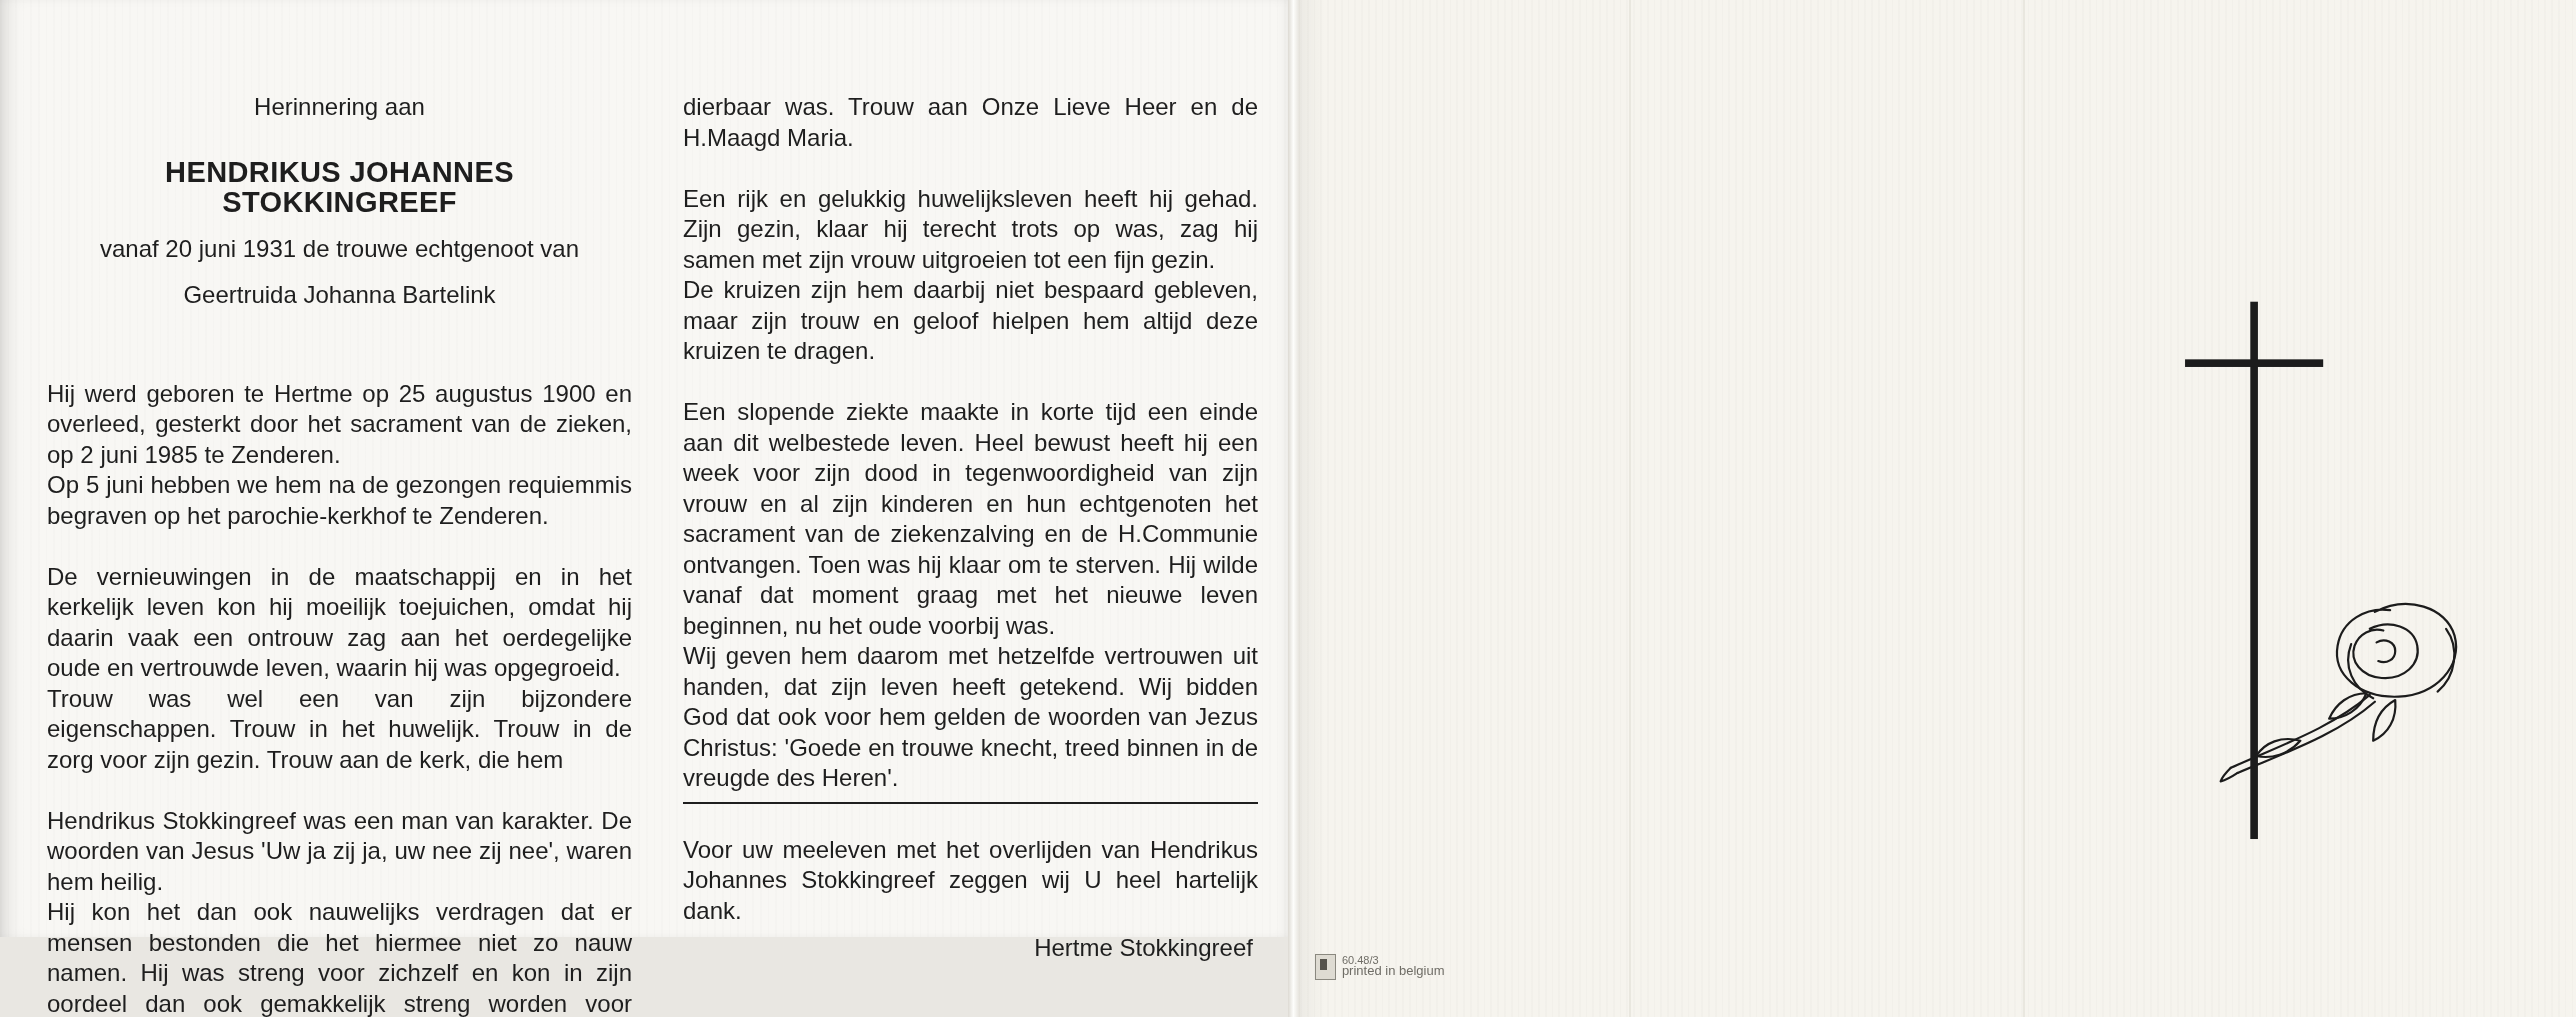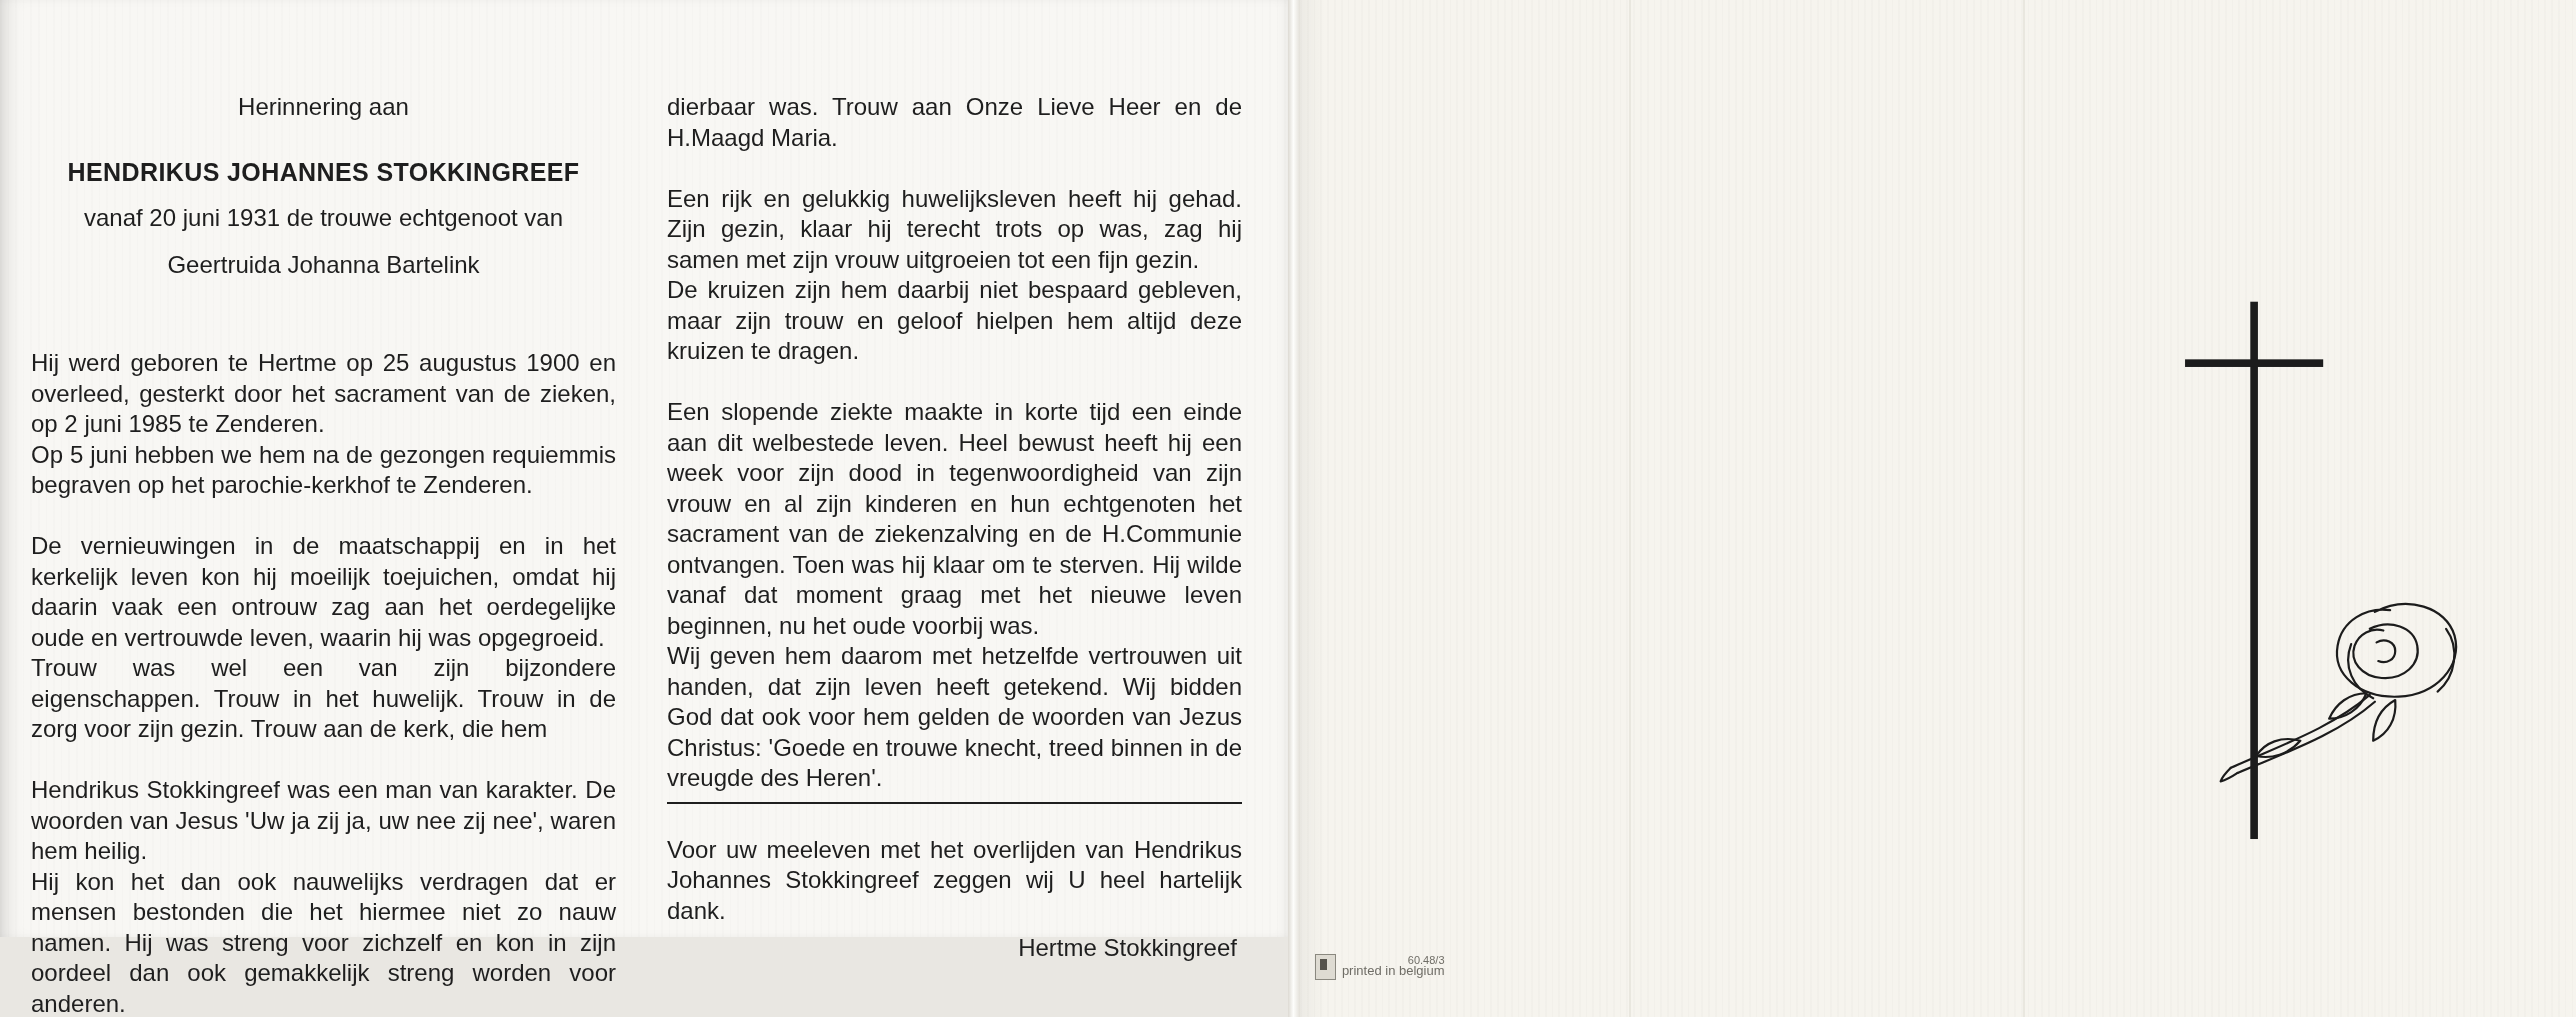--- a/index.html
+++ b/index.html
@@ -17,21 +17,21 @@
   }
   
   .card-left{
     position:relative;
     width:1288px;height:937px;
     background:#f8f7f4;
     background-image:
       repeating-linear-gradient(90deg, rgba(0,0,0,0.010) 0 1.7px, rgba(0,0,0,0) 1.7px 7.6px);
     box-shadow:inset 15.3px 0 22px -15.3px rgba(0,0,0,0.22), inset -8.5px 0 15.3px -10.2px rgba(0,0,0,0.10);
     box-sizing:border-box;
-    padding:92px 0 0 31px;
+    padding:92px 0 0 47px;
   }
   .fold-gap{
     width:12px;height:1017px;
     background:linear-gradient(90deg,#dddad3,#fdfdfb 45%,#e3e0d9);
   }
   
   .card-right{
     position:relative;
     width:1276px;height:1017px;
     background:#f6f4ee;
@@ -56,21 +56,21 @@
     font-size:24px;
     line-height:30.5px;
     text-align:justify;
   }
   .col.col2{width:575px;}
 
   .head{text-align:center;}
   .intro-label{margin:0 0 34px 0;}
   .deceased-name{
     font-weight:bold;
-    font-size:25px;
+    font-size:29px;
     letter-spacing:0.4px;
     margin:0 0 5.1px 0;
   }
   .subtitle{margin:16px;}
 
   .para{margin:0;}
   .block{margin:0 0 30.5px 0;}
   .first-block{margin-top:68px;}
 
   .ruled{
@@ -96,21 +96,21 @@
     width:18.6px;height:24px;
     border:1.7px solid #8a887f;
     background:#dedbd2;
     position:relative;
   }
   .pm-icon::after{
     content:"";
     position:absolute;left:3.4px;top:4.2px;width:7.6px;height:11px;
     background:#55534c;
   }
-  .pm-text{color:#6f6d66;text-align:right;}
+  .pm-text{color:#6f6d66;}
   .pm-code{font-size:11px;line-height:12px;}
   .pm-line{font-size:13px;line-height:9.3px;}
 </style>
 </head>
 <body>
 
 <div class="scan">
 
   <div class="card-left">
     <div class="columns">

